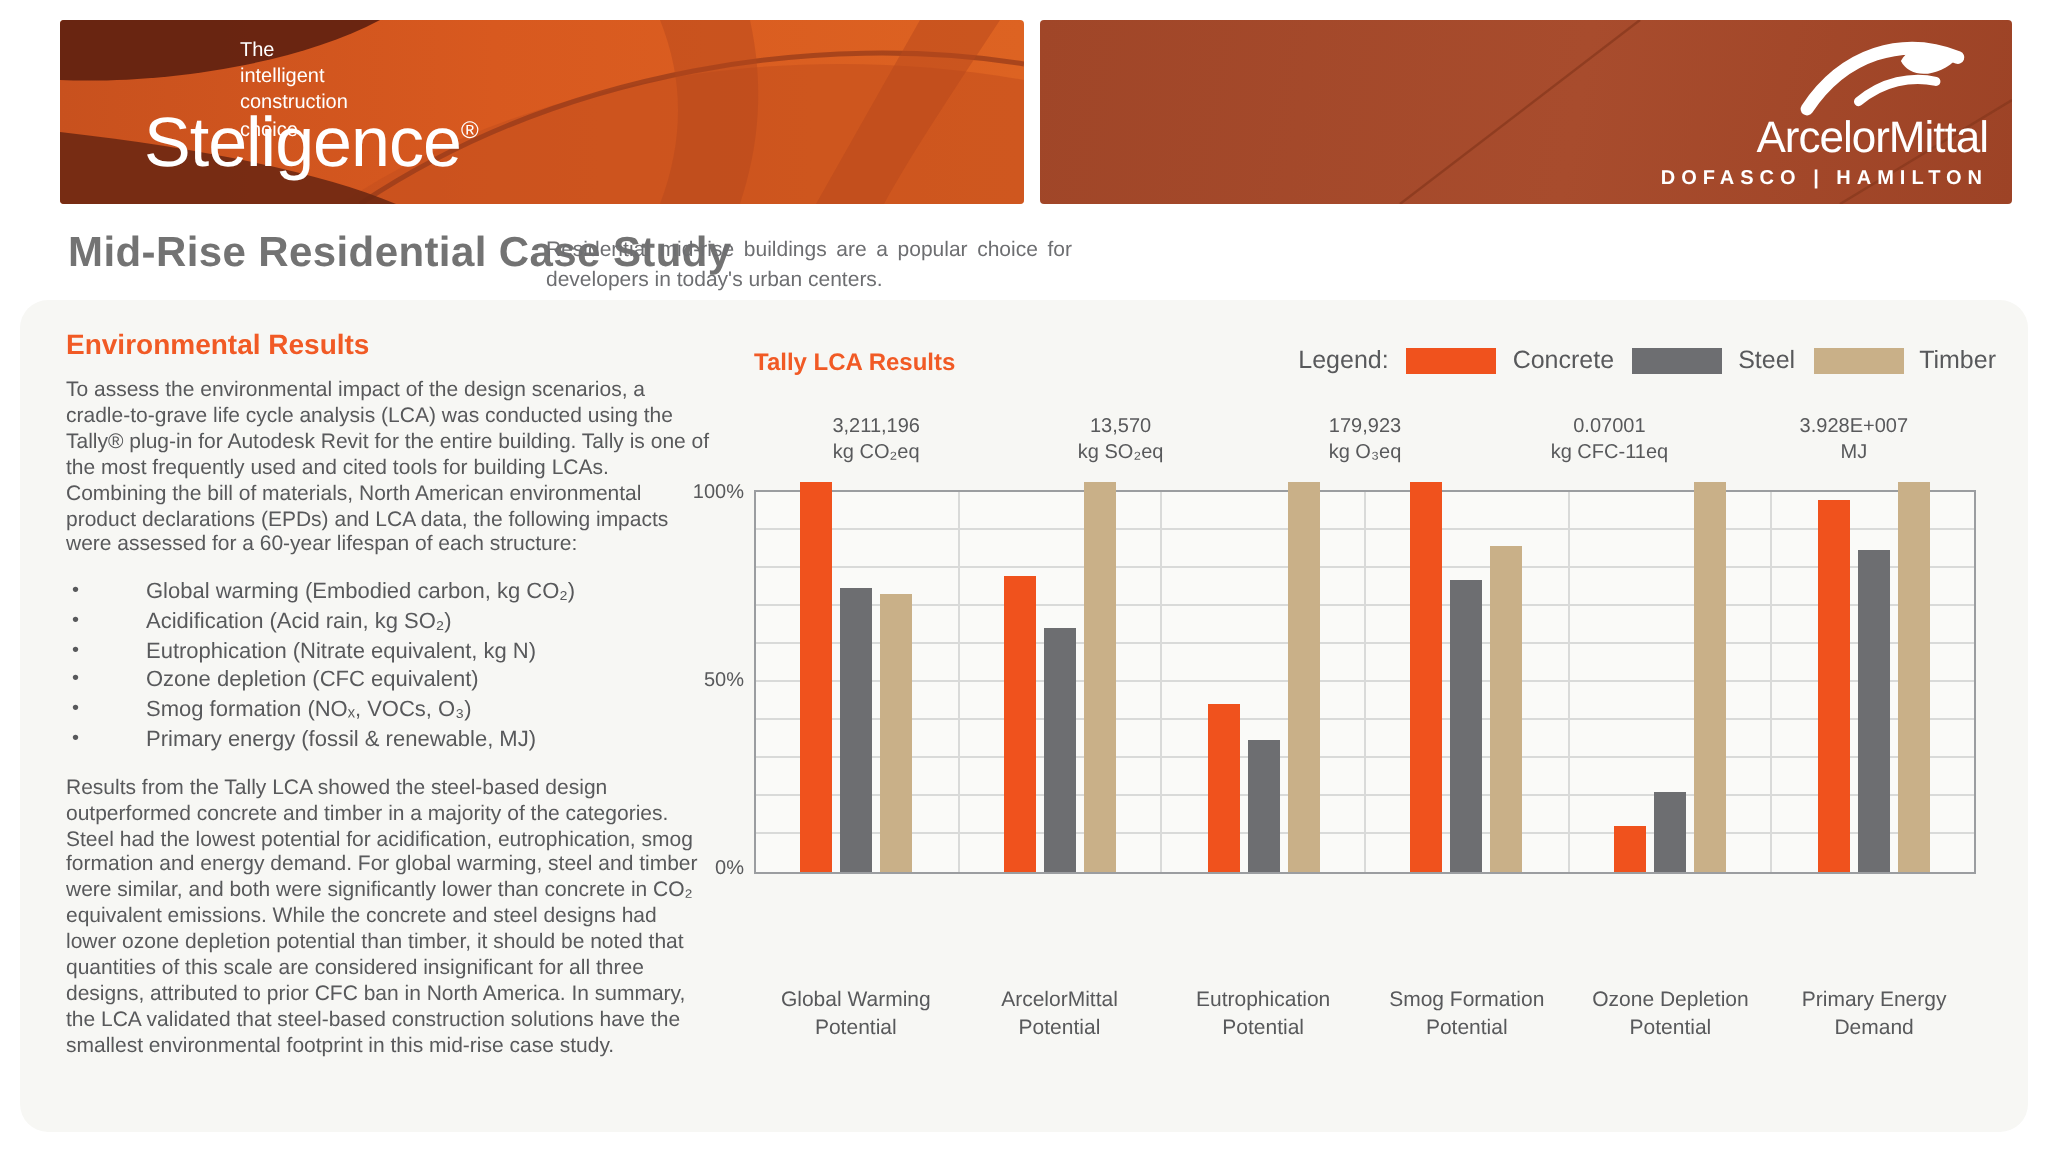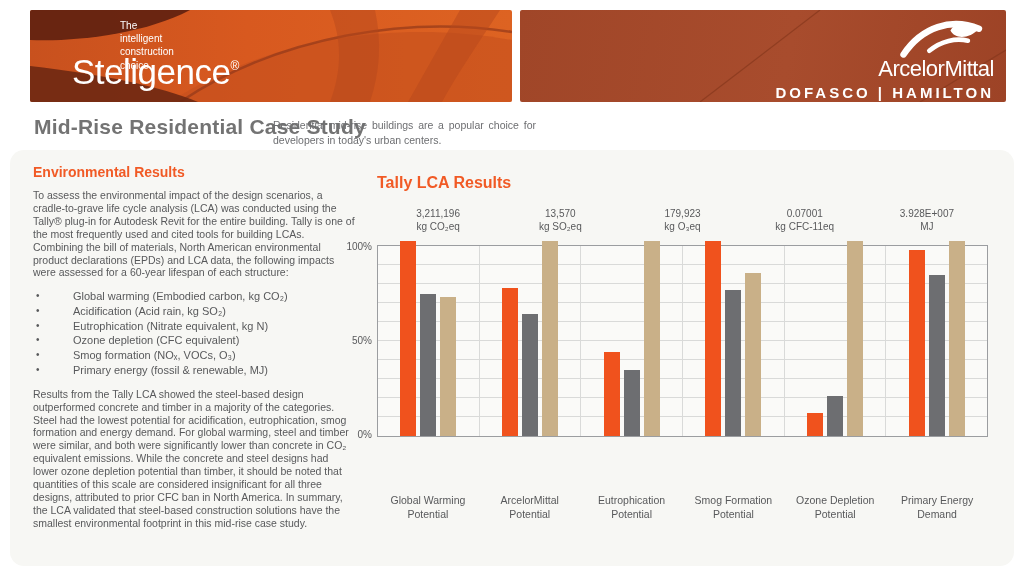--- a/index.html
+++ b/index.html
@@ -27,21 +27,21 @@
 
   .banner-right {
     position:absolute; left:520px; top:10px; width:486px; height:92px;
     background:linear-gradient(100deg,#a04628 0%, #a84c2d 55%, #9d4326 100%);
     border-radius:2px; overflow:hidden;
   }
   .banner-right .diag { position:absolute; left:0; top:0; }
   .am-block { position:absolute; right:12px; top:4px; text-align:right; }
   .am-swoosh { display:block; margin:0 4px 0 auto; }
   .am-name { color:#ffffff; font-size:22px; letter-spacing:-0.5px; line-height:1; margin-top:-2px; }
-  .am-sub  { color:#ffffff; font-size:15px; font-weight:bold; letter-spacing:3px; margin-top:4px; }
+  .am-sub  { color:#ffffff; font-size:10px; font-weight:bold; letter-spacing:3px; margin-top:4px; }
 
   
   .page-title {
     position:absolute; left:34px; top:115px; color:#737373;
     font-size:21px; font-weight:bold; letter-spacing:0.2px;
   }
   .page-subtitle {
     position:absolute; left:273px; top:118px; width:263px;
     color:#6d6e71; font-size:10.5px; line-height:1.42; text-align:justify;
   }
@@ -59,21 +59,21 @@
   .env-bullets { list-style:none; margin:11px 0 11px 0; }
   .env-bullets li {
     position:relative; padding-left:40px; font-size:11px; line-height:12.9px;
     margin-bottom:1.8px;
   }
   .env-bullets li::before {
     content:"•"; position:absolute; left:3px; top:0; font-size:10px; color:#58595b;
   }
 
   
-  .chart-title { position:absolute; left:367px; top:24px; color:#f15a25; font-size:16px; font-weight:bold; }
+  .chart-title { position:absolute; left:367px; top:24px; color:#f15a25; font-size:12px; font-weight:bold; }
   .legend {
     position:absolute; right:16px; top:23px; display:flex; align-items:center; gap:9px;
     color:#58595b; font-size:12.5px;
   }
   .legend .swatch { width:45px; height:13px; display:inline-block; }
   .legend .litem { display:flex; align-items:center; gap:8px; }
 
   .values-row {
     position:absolute; left:367px; top:57px; width:611px; display:flex;
     color:#58595b; font-size:10px; text-align:center; line-height:1.32;
@@ -166,20 +166,36 @@
         <li>Eutrophication (Nitrate equivalent, kg N)</li>
         <li>Ozone depletion (CFC equivalent)</li>
         <li>Smog formation (NOₓ, VOCs, O₃)</li>
         <li>Primary energy (fossil &amp; renewable, MJ)</li>
       </ul>
       <p class="env-para" style="margin-top:0;">Results from the Tally LCA showed the steel-based design outperformed concrete and timber in a majority of the categories. Steel had the lowest potential for acidification, eutrophication, smog formation and energy demand. For global warming, steel and timber were similar, and both were significantly lower than concrete in CO₂ equivalent emissions. While the concrete and steel designs had lower ozone depletion potential than timber, it should be noted that quantities of this scale are considered insignificant for all three designs, attributed to prior CFC ban in North America. In summary, the LCA validated that steel-based construction solutions have the smallest environmental footprint in this mid-rise case study.</p>
     </div>
 
     <div class="chart-title">Tally LCA Results</div>
 
+    <div class="legend">
+      <span>Legend:</span>
+
+    <span class="litem">
+          <span class="swatch" style="background: rgb(240, 82, 29);"></span>
+          <span>Concrete</span>
+        </span>
+        <span class="litem">
+          <span class="swatch" style="background: rgb(109, 110, 113);"></span>
+          <span>Steel</span>
+        </span>
+        <span class="litem">
+          <span class="swatch" style="background: rgb(201, 176, 136);"></span>
+          <span>Timber</span>
+        </span>
+      </div>
 
     <div class="values-row">
         <div class="vcell">
           <div>3,211,196</div>
           <div>kg CO₂eq</div>
         </div>
         <div class="vcell">
           <div>13,570</div>
           <div>kg SO₂eq</div>
         </div>

